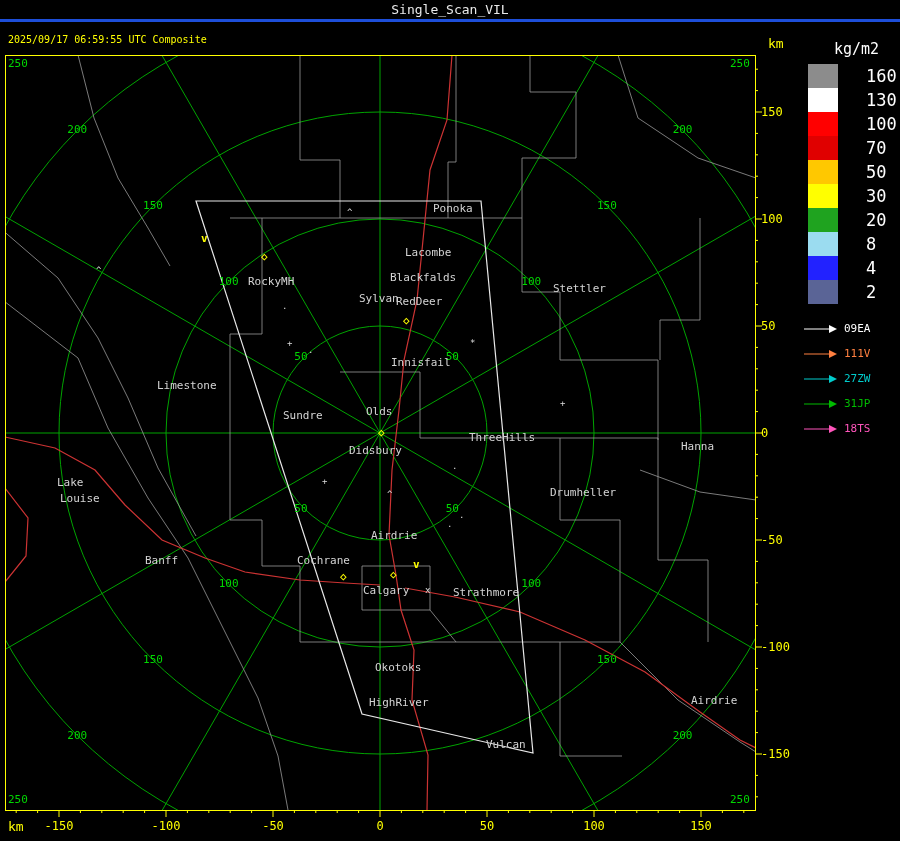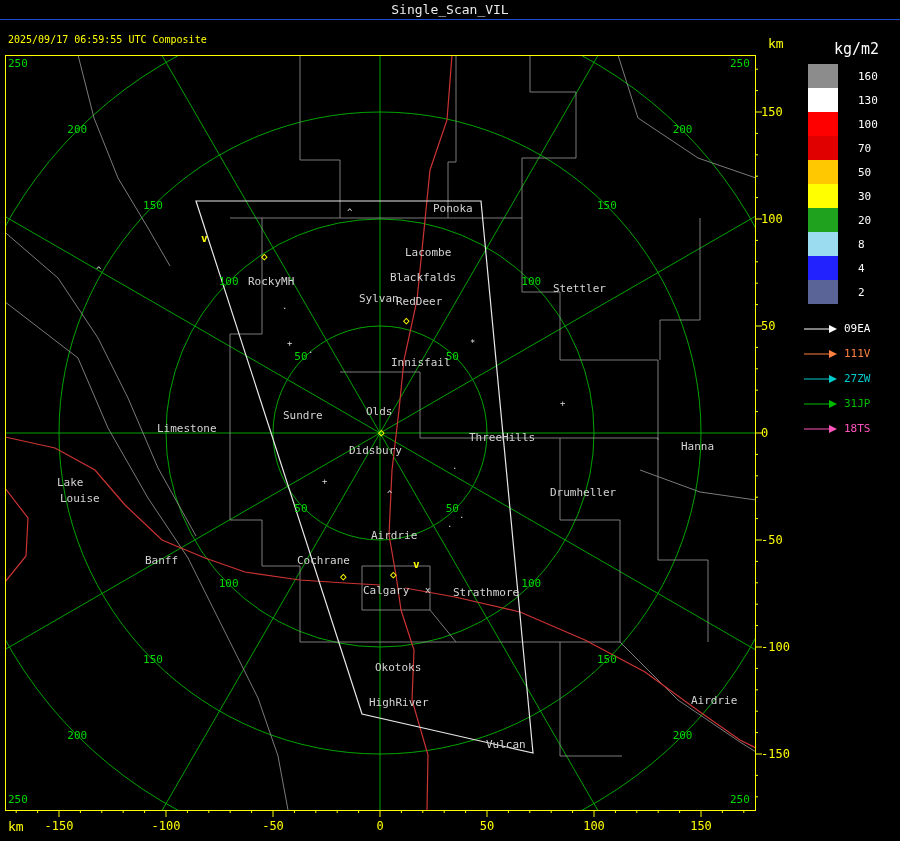--- a/index.html
+++ b/index.html
@@ -1,19 +1,19 @@
 <!DOCTYPE html>
 <html style="--grid: #00a400; --gridlab: #00d800; --axis: #ffff00; --boundary: #999999; --road: #cc3333; --scan: #e8e8e8; --citycol: #d4d4d4; --marker: #ffff00;"><head>
 <meta charset="utf-8">
 <style>
   html,body{margin:0;padding:0;background:#000;}
   body{width:900px;height:841px;position:relative;overflow:hidden;
        font-family:"DejaVu Sans Mono","Liberation Mono",monospace;}
   .titlebar{position:absolute;top:0;left:0;width:900px;height:19px;text-align:center;
-            color:#e9e9e9;font-size:13px;line-height:19px;border-bottom:1px solid #1d4ed8;}
+            color:#e9e9e9;font-size:13px;line-height:19px;border-bottom:3px solid #1d4ed8;}
   .timestamp{position:absolute;left:8px;top:34px;color:var(--axis);font-size:10px;white-space:nowrap;}
   .axunit{position:absolute;color:var(--axis);font-size:13px;}
   .axunit-right{left:768px;top:36px;}
   .axunit-bottom{left:8px;top:819px;}
   .plot{position:absolute;inset:0;}
   #plot-svg{position:absolute;left:0;top:0;}
   #label-layer{position:absolute;inset:0;pointer-events:none;}
   #label-layer div{position:absolute;white-space:nowrap;}
   .city{color:var(--citycol);font-size:11px;line-height:12px;}
   .ringlab{color:var(--gridlab);font-size:11px;}
@@ -25,21 +25,21 @@
   .ring{stroke:var(--grid);fill:none;stroke-width:1;}
   .bnd path{stroke:var(--boundary);fill:none;stroke-width:1;opacity:.8;}
   .road path{stroke:var(--road);fill:none;stroke-width:1.2;}
   .scan{stroke:var(--scan);fill:none;stroke-width:1.2;}
   .tick{stroke:var(--axis);stroke-width:1;}
   .plotborder{stroke:var(--axis);fill:none;stroke-width:1;shape-rendering:crispEdges;}
   .legend{position:absolute;left:800px;top:40px;width:100px;}
   .kg{color:#ffffff;font-size:15px;margin-left:34px;height:24px;}
   .lrow{display:flex;align-items:center;height:24px;}
   .lrow .sw{width:30px;height:24px;margin-left:8px;flex:0 0 auto;}
-  .lrow .lv{color:#ffffff;font-size:11px;margin-left:20px;}
+  .lrow .lv{color:#ffffff;font-size:17px;margin-left:28px;}
   .srow{display:flex;align-items:center;height:25px;}
   #legend-sites{margin-top:12px;}
   .srow svg{margin-left:4px;flex:0 0 auto;}
   .srow .sid{font-size:11px;margin-left:6px;}
 </style>
 </head>
 <body>
 
 <div class="app">
 
@@ -222,21 +222,21 @@
         <div class="axlab r" style="left: 761px; top: 647px;">-100</div>
         <div class="axlab r" style="left: 761px; top: 754px;">-150</div>
         <div class="city" style="left: 433px; top: 203px;">Ponoka</div>
         <div class="city" style="left: 405px; top: 247px;">Lacombe</div>
         <div class="city" style="left: 390px; top: 272px;">Blackfalds</div>
         <div class="city" style="left: 396px; top: 296px;">RedDeer</div>
         <div class="city" style="left: 359px; top: 293px;">Sylvan</div>
         <div class="city" style="left: 248px; top: 276px;">RockyMH</div>
         <div class="city" style="left: 553px; top: 283px;">Stettler</div>
         <div class="city" style="left: 371px; top: 357px; margin-left: 20px;">Innisfail</div>
-        <div class="city" style="left: 157px; top: 380px; margin-top: 43px;">Limestone</div>
+        <div class="city" style="left: 157px; top: 380px;">Limestone</div>
         <div class="city" style="left: 283px; top: 410px;">Sundre</div>
         <div class="city" style="left: 366px; top: 406px;">Olds</div>
         <div class="city" style="left: 349px; top: 445px;">Didsbury</div>
         <div class="city" style="left: 469px; top: 432px;">ThreeHills</div>
         <div class="city" style="left: 681px; top: 441px;">Hanna</div>
         <div class="city" style="left: 57px; top: 477px;">Lake</div>
         <div class="city" style="left: 60px; top: 493px;">Louise</div>
         <div class="city" style="left: 550px; top: 487px;">Drumheller</div>
         <div class="city" style="left: 145px; top: 555px;">Banff</div>
         <div class="city" style="left: 371px; top: 530px;">Airdrie</div>

